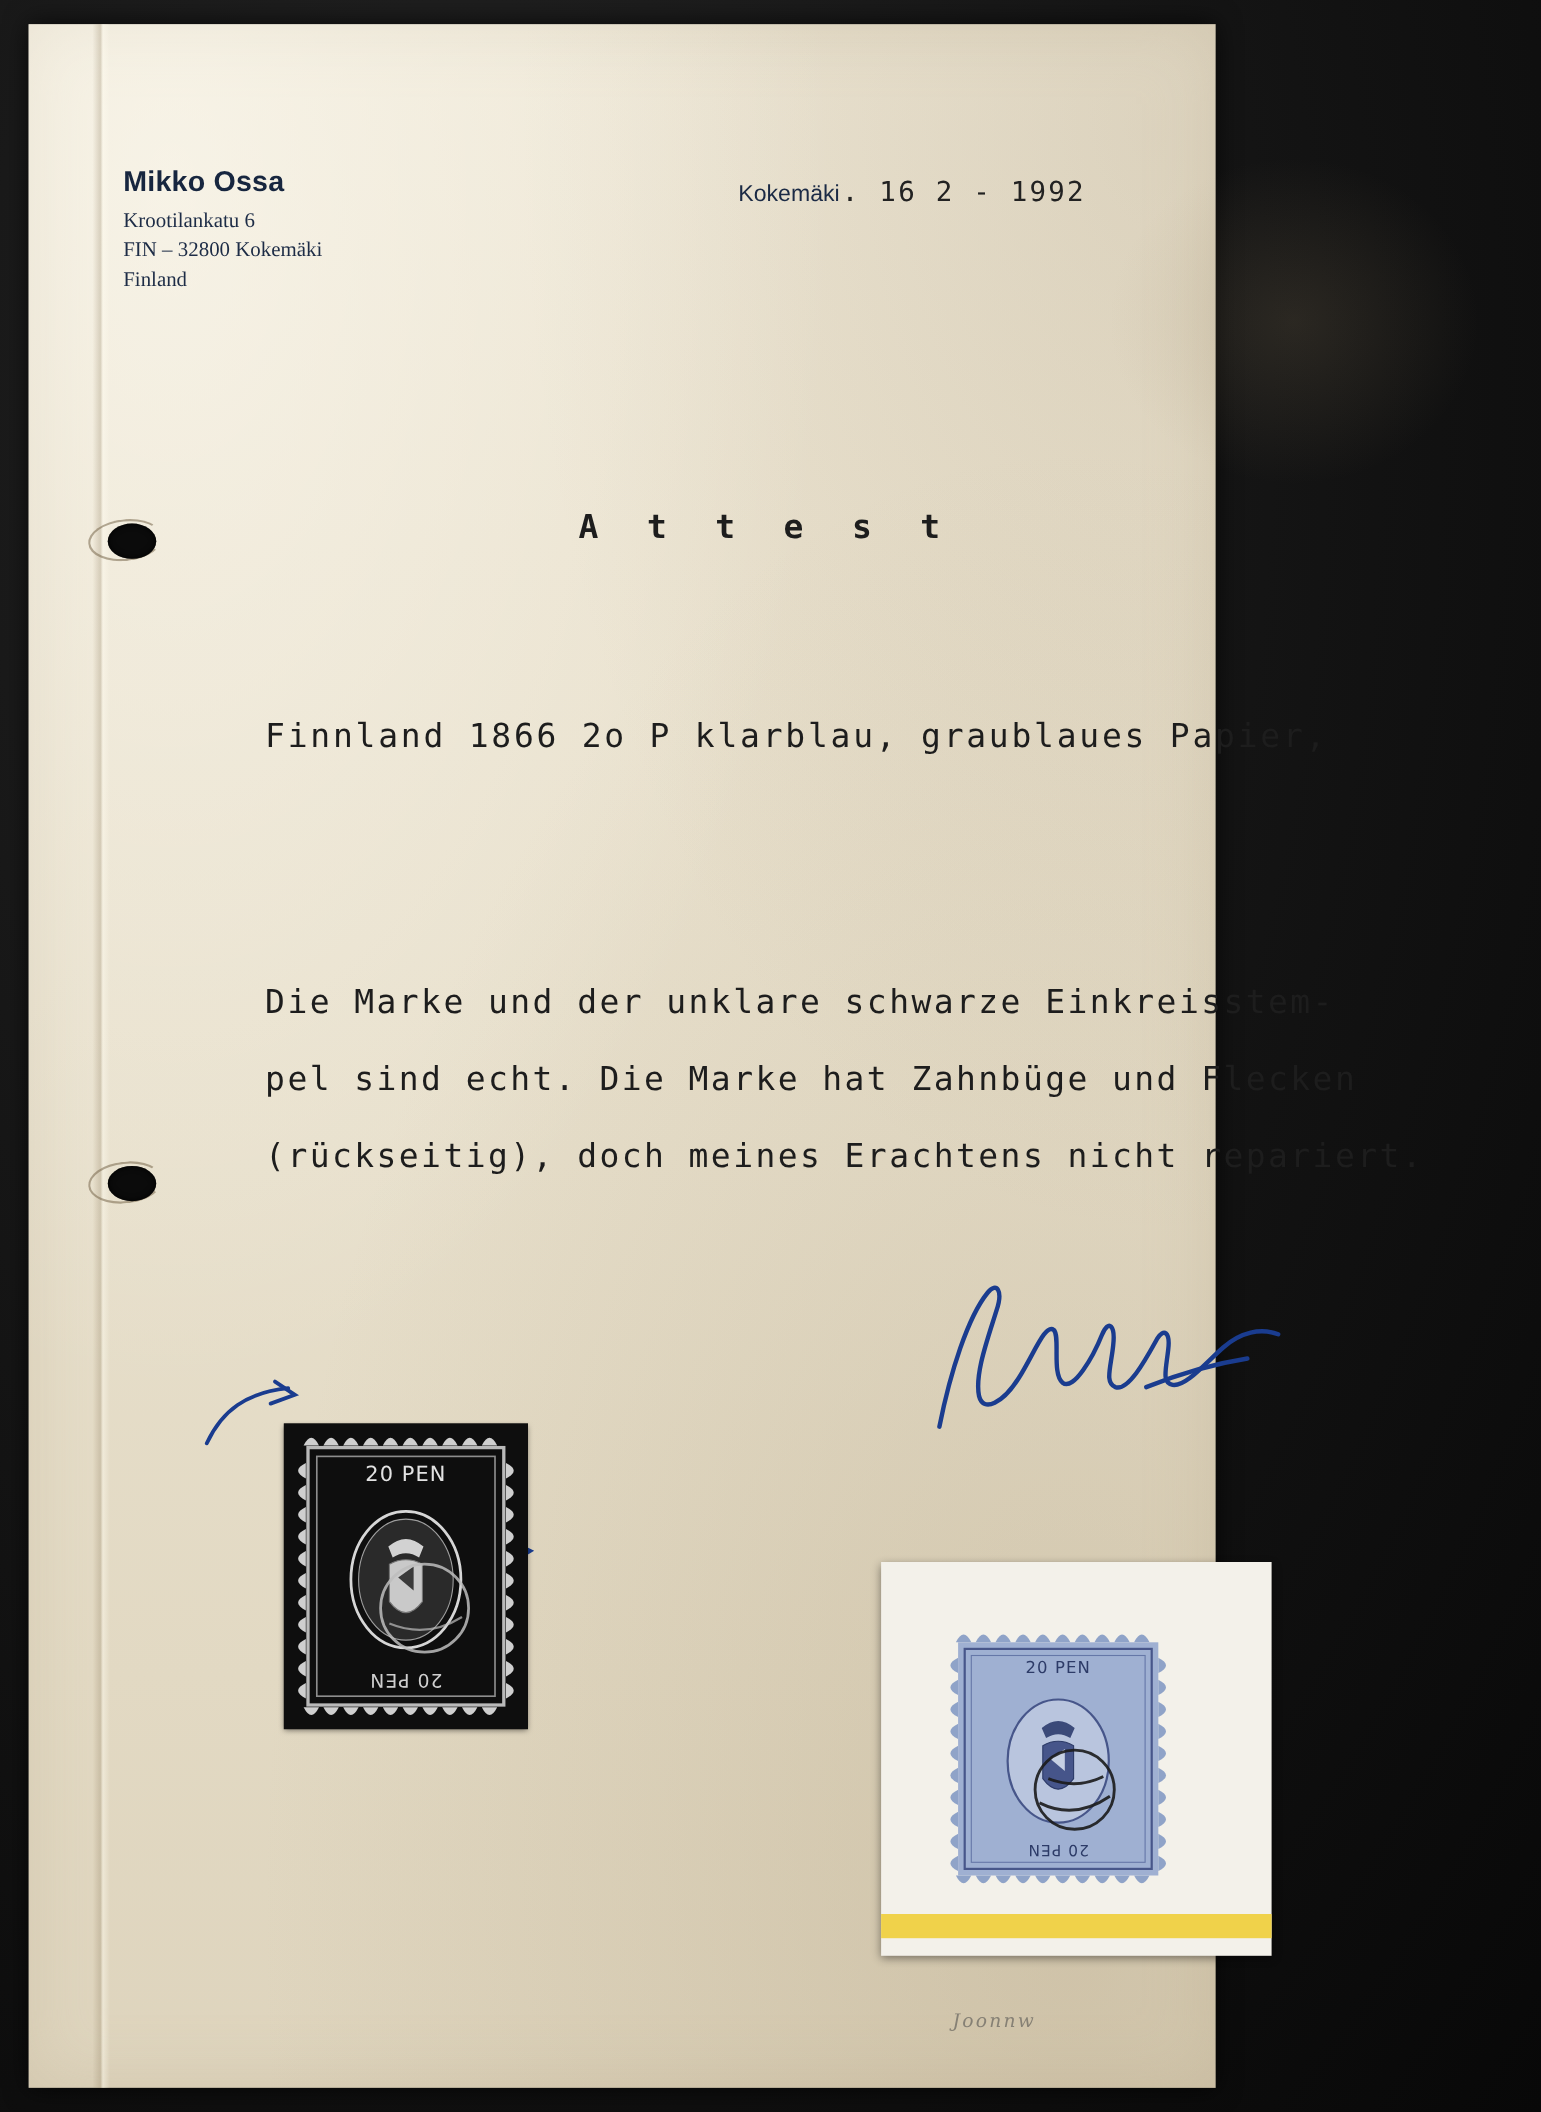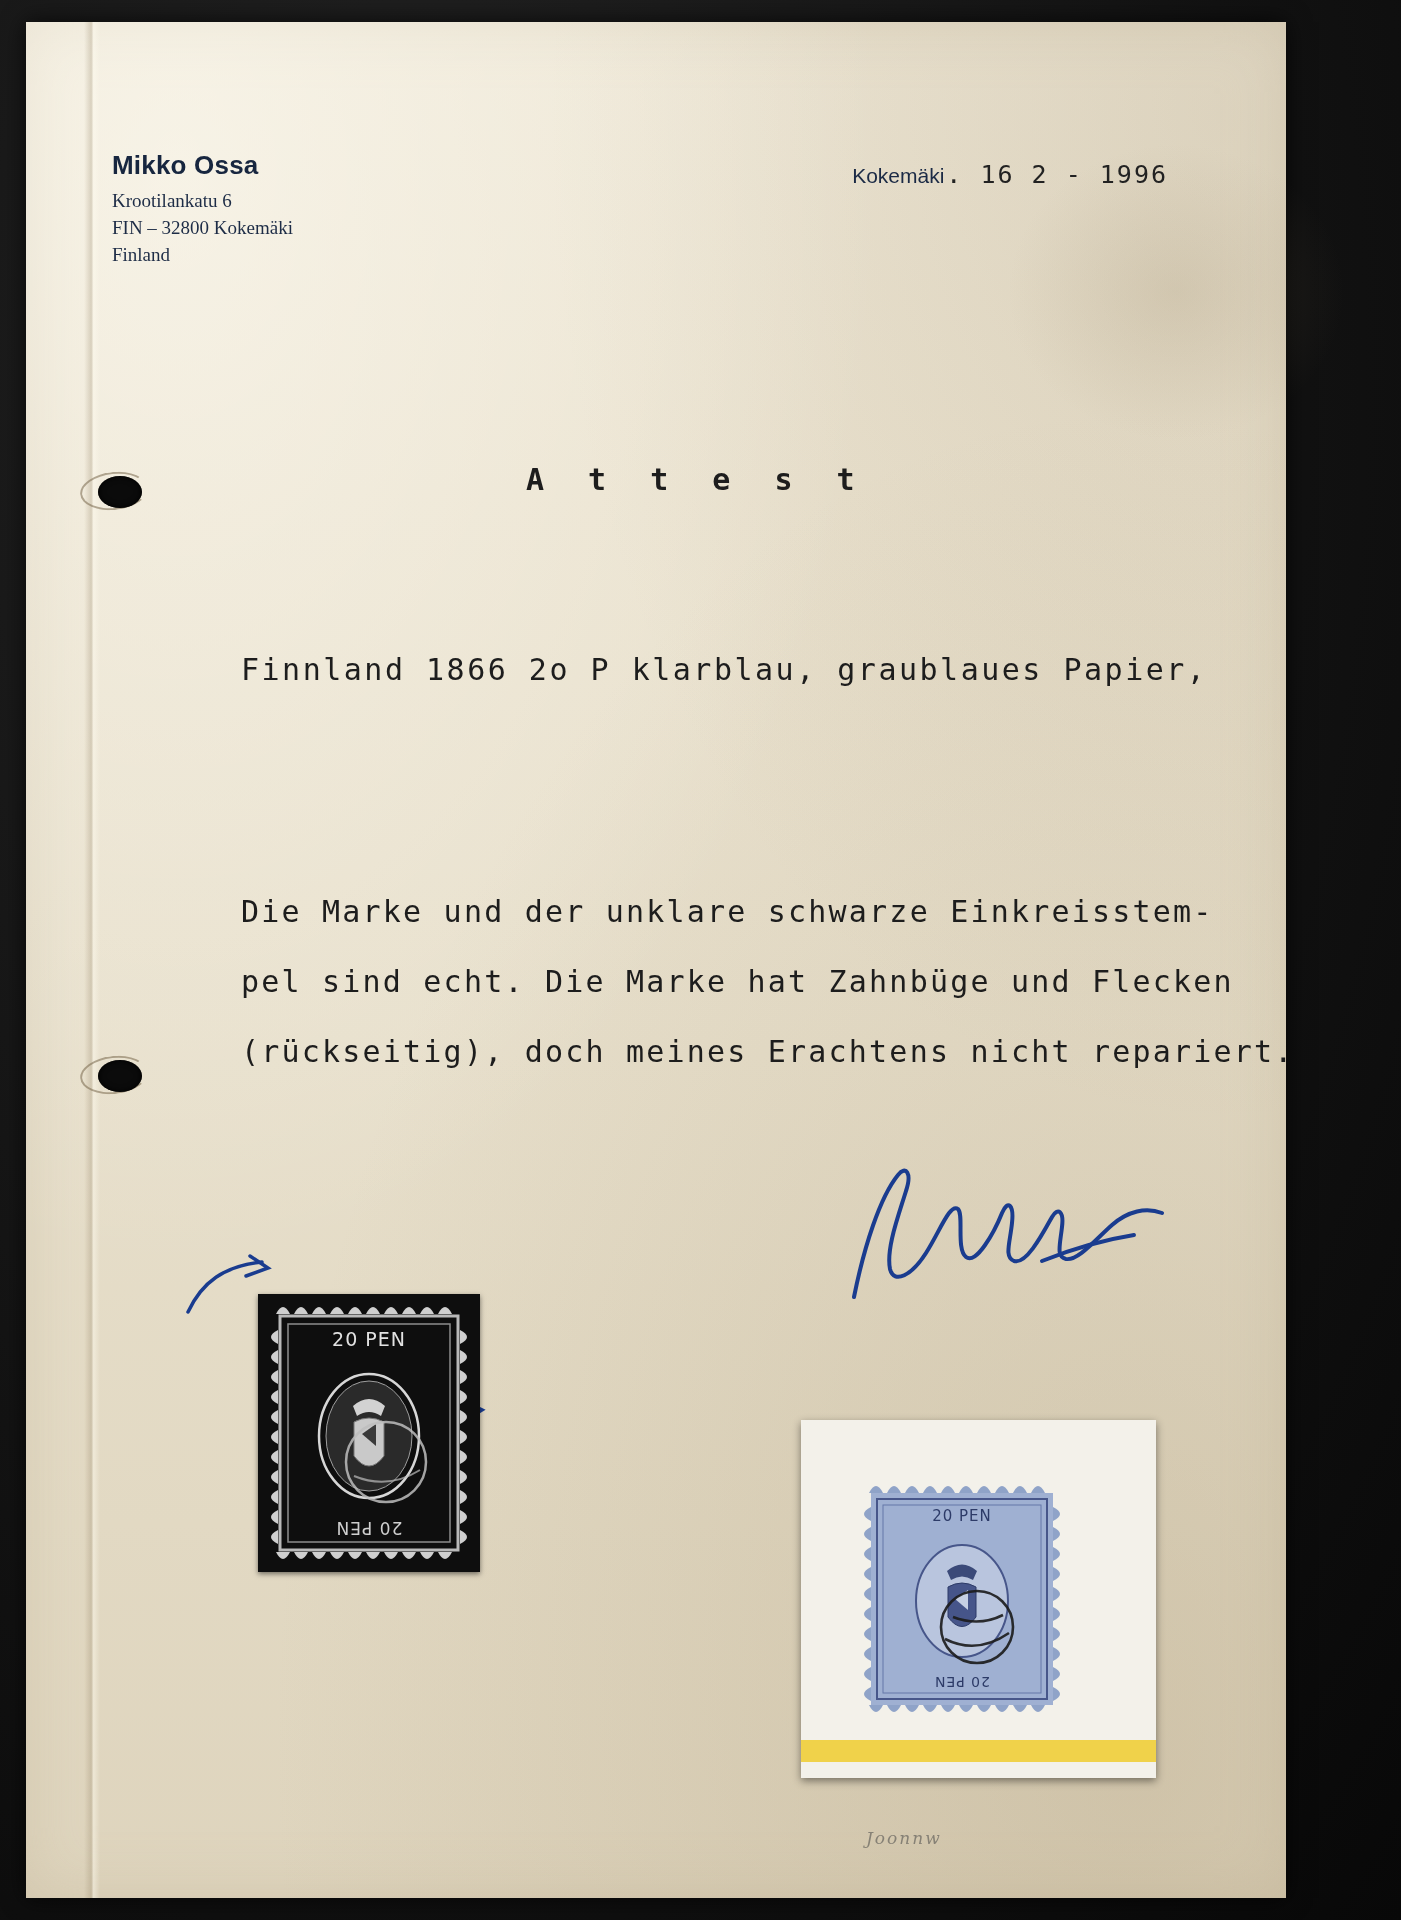--- a/index.html
+++ b/index.html
@@ -21,21 +21,21 @@
     inset: 0;
     background:
       radial-gradient(ellipse at 30% 20%, #232323 0%, #121212 60%, #080808 100%);
   }
 
   
   #sheet {
     position: absolute;
     left: 26px;
     top: 22px;
-    width: 1260px;
+    width: 1079px;
     height: 1876px;
     background:
       linear-gradient(180deg, #eee7d6 0%, #eae2cf 25%, #e7dfcb 55%, #e2d9c3 80%, #ded4bd 100%);
     box-shadow: 0 0 22px rgba(0,0,0,0.75), inset 0 0 60px rgba(190,175,145,0.35);
   }
   
   #sheet::before {
     content: "";
     position: absolute;
     inset: 0;
@@ -280,21 +280,21 @@
   </div>
 
   <div id="letterhead">
     <div id="sender-name">Mikko Ossa</div>
     <div class="sender-line">Krootilankatu 6</div>
     <div class="sender-line">FIN – 32800 Kokemäki</div>
     <div class="sender-line">Finland</div>
   </div>
 
   <div id="place-date">
-    <span class="place">Kokemäki</span><span class="typed">. 16 2 - 1996</span>
+    <span class="place">Kokemäki</span><span class="typed">. 16 2 - 1992</span>
   </div>
 
   <div id="title" class="typed-text">A t t e s t</div>
 
   <div id="subject-line-1" class="typed-text">Finnland  1866 2o P klarblau, graublaues Papier,</div>
 
   <div id="body-par" class="typed-text">
     <div>Die Marke und der unklare schwarze Einkreisstem-</div>
     <div>pel sind echt. Die Marke hat Zahnbüge und Flecken</div>
     <div>(rückseitig), doch meines Erachtens nicht repariert.</div>

